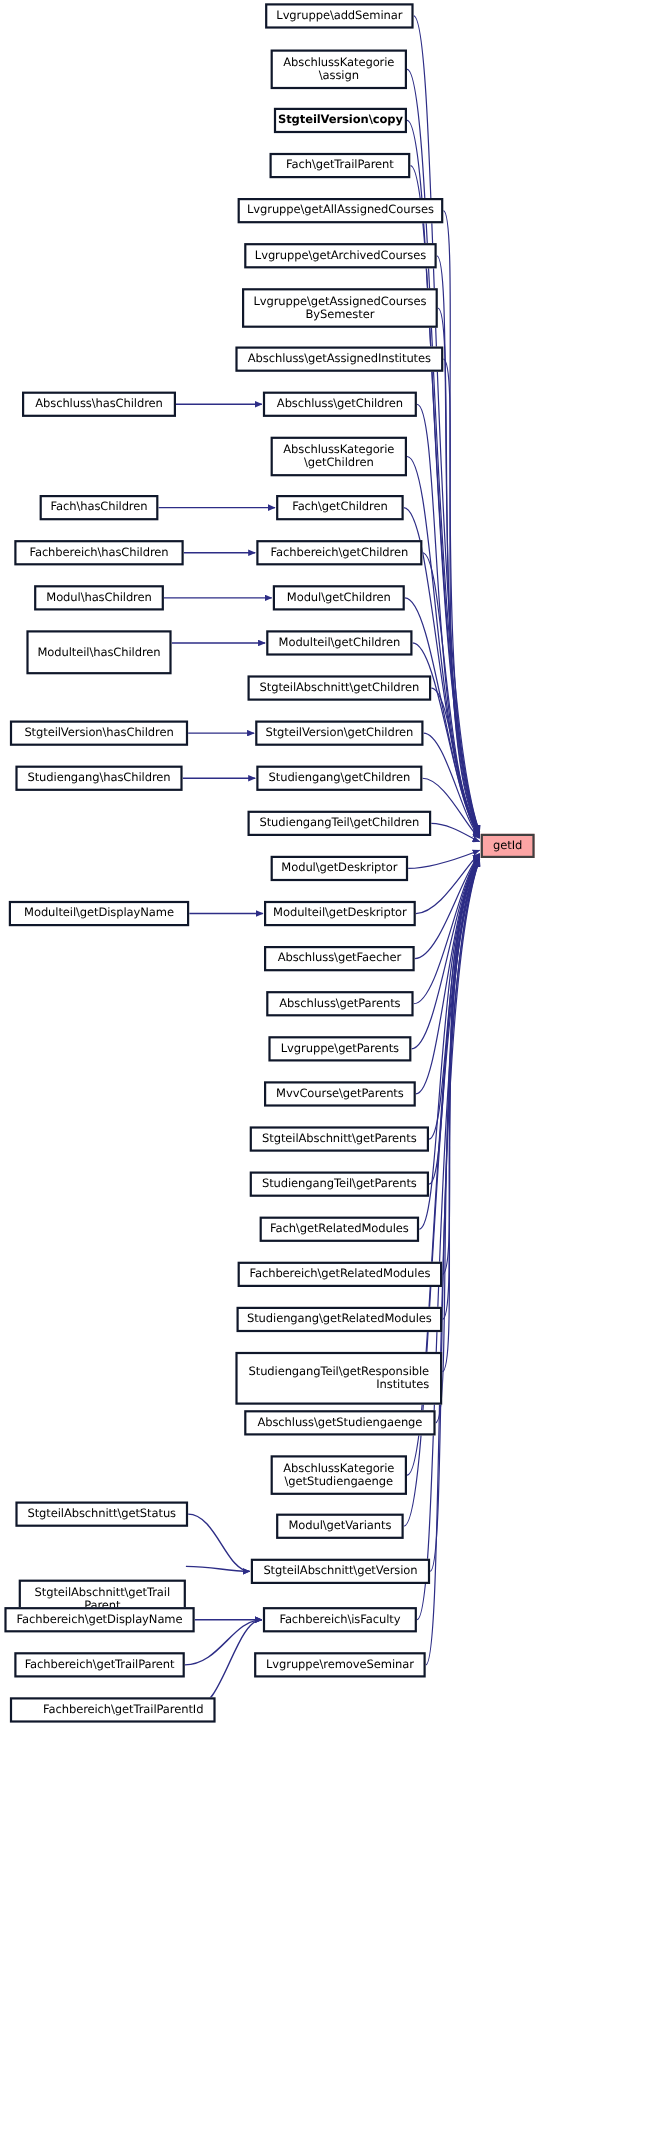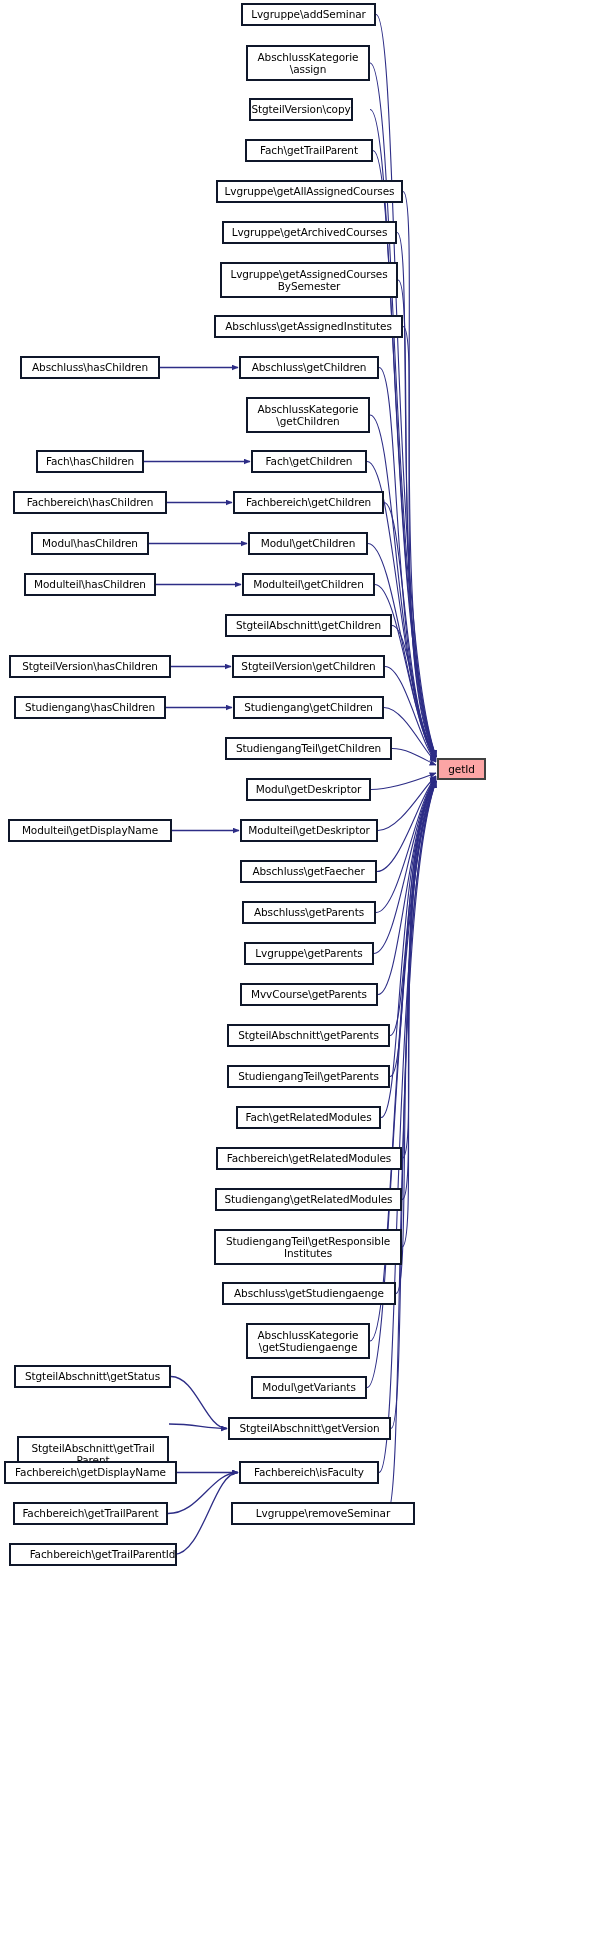--- a/index.html
+++ b/index.html
@@ -108,21 +108,21 @@
         <path d="M177,1472.5 L238,1472.5" marker-end="url(#arrowhead)"></path>
         <path d="M168,1513.5 C199.5,1513.5 211.4,1472.5 238,1472.5" marker-end="url(#arrowhead)"></path>
         <path d="M174,1554.5 C202.8,1554.5 213.68,1472.5 238,1472.5" marker-end="url(#arrowhead)"></path>
       </g>
   </svg>
   <div id="nodes-layer">
       <div class="node target" style="left: 437px; top: 758px; width: 49px; height: 22px; background: #fca5a5;">getId</div>
       <div class="node" style="left: 241px; top: 3px; width: 135px; height: 23px;">Lvgruppe\addSeminar</div>
       <div class="node" style="left: 246px; top: 45px; width: 124px; height: 36px;">AbschlussKategorie
 \assign</div>
-      <div class="node" style="left: 249px; top: 98px; width: 104px; height: 23px;">StgteilVersion\copy</div>
+      <div class="node" style="left: 249px; top: 98px; width: 121px; height: 23px; font-weight: bold;">StgteilVersion\copy</div>
       <div class="node" style="left: 245px; top: 139px; width: 128px; height: 23px;">Fach\getTrailParent</div>
       <div class="node" style="left: 216px; top: 180px; width: 187px; height: 23px;">Lvgruppe\getAllAssignedCourses</div>
       <div class="node" style="left: 222px; top: 221px; width: 175px; height: 23px;">Lvgruppe\getArchivedCourses</div>
       <div class="node" style="left: 220px; top: 262px; width: 178px; height: 36px;">Lvgruppe\getAssignedCourses
 BySemester</div>
       <div class="node" style="left: 214px; top: 315px; width: 189px; height: 23px;">Abschluss\getAssignedInstitutes</div>
       <div class="node" style="left: 239px; top: 356px; width: 140px; height: 23px;">Abschluss\getChildren</div>
       <div class="node" style="left: 246px; top: 397px; width: 124px; height: 36px;">AbschlussKategorie
 \getChildren</div>
       <div class="node" style="left: 251px; top: 450px; width: 116px; height: 23px;">Fach\getChildren</div>
@@ -137,37 +137,37 @@
       <div class="node" style="left: 240px; top: 819px; width: 138px; height: 23px;">Modulteil\getDeskriptor</div>
       <div class="node" style="left: 240px; top: 860px; width: 137px; height: 23px;">Abschluss\getFaecher</div>
       <div class="node" style="left: 242px; top: 901px; width: 134px; height: 23px;">Abschluss\getParents</div>
       <div class="node" style="left: 244px; top: 942px; width: 130px; height: 23px;">Lvgruppe\getParents</div>
       <div class="node" style="left: 240px; top: 983px; width: 138px; height: 23px;">MvvCourse\getParents</div>
       <div class="node" style="left: 227px; top: 1024px; width: 163px; height: 23px;">StgteilAbschnitt\getParents</div>
       <div class="node" style="left: 227px; top: 1065px; width: 163px; height: 23px;">StudiengangTeil\getParents</div>
       <div class="node" style="left: 236px; top: 1106px; width: 145px; height: 23px;">Fach\getRelatedModules</div>
       <div class="node" style="left: 216px; top: 1147px; width: 186px; height: 23px;">Fachbereich\getRelatedModules</div>
       <div class="node" style="left: 215px; top: 1188px; width: 187px; height: 23px;">Studiengang\getRelatedModules</div>
-      <div class="node" style="left: 214px; top: 1229px; width: 188px; height: 36px;">StudiengangTeil\getResponsible
+      <div class="node" style="left: 214px; top: 1229px; width: 188px; height: 48px; text-align: right;">StudiengangTeil\getResponsible
 Institutes</div>
       <div class="node" style="left: 222px; top: 1282px; width: 174px; height: 23px;">Abschluss\getStudiengaenge</div>
       <div class="node" style="left: 246px; top: 1323px; width: 124px; height: 36px;">AbschlussKategorie
 \getStudiengaenge</div>
       <div class="node" style="left: 251px; top: 1376px; width: 116px; height: 23px;">Modul\getVariants</div>
       <div class="node" style="left: 228px; top: 1417px; width: 163px; height: 23px;">StgteilAbschnitt\getVersion</div>
       <div class="node" style="left: 239px; top: 1461px; width: 140px; height: 23px;">Fachbereich\isFaculty</div>
-      <div class="node" style="left: 231px; top: 1502px; width: 184px; height: 23px;">Lvgruppe\removeSeminar</div>
+      <div class="node" style="left: 231px; top: 1502px; width: 156px; height: 23px;">Lvgruppe\removeSeminar</div>
       <div class="node" style="left: 20px; top: 356px; width: 140px; height: 23px;">Abschluss\hasChildren</div>
       <div class="node" style="left: 36px; top: 450px; width: 108px; height: 23px;">Fach\hasChildren</div>
       <div class="node" style="left: 13px; top: 491px; width: 154px; height: 23px;">Fachbereich\hasChildren</div>
       <div class="node" style="left: 31px; top: 532px; width: 118px; height: 23px;">Modul\hasChildren</div>
-      <div class="node" style="left: 24px; top: 573px; width: 132px; height: 23px;">Modulteil\hasChildren</div>
+      <div class="node" style="left: 24px; top: 573px; width: 132px; height: 40px;">Modulteil\hasChildren</div>
       <div class="node" style="left: 9px; top: 655px; width: 162px; height: 23px;">StgteilVersion\hasChildren</div>
       <div class="node" style="left: 14px; top: 696px; width: 152px; height: 23px;">Studiengang\hasChildren</div>
       <div class="node" style="left: 8px; top: 819px; width: 164px; height: 23px;">Modulteil\getDisplayName</div>
       <div class="node" style="left: 14px; top: 1365px; width: 157px; height: 23px;">StgteilAbschnitt\getStatus</div>
       <div class="node" style="left: 17px; top: 1436px; width: 152px; height: 36px;">StgteilAbschnitt\getTrail
 Parent</div>
       <div class="node" style="left: 4px; top: 1461px; width: 173px; height: 23px;">Fachbereich\getDisplayName</div>
       <div class="node" style="left: 13px; top: 1502px; width: 155px; height: 23px;">Fachbereich\getTrailParent</div>
-      <div class="node" style="left: 9px; top: 1543px; width: 168px; height: 23px; padding-left: 19px;">Fachbereich\getTrailParentId</div>
+      <div class="node" style="left: 9px; top: 1543px; width: 187px; height: 23px; padding-left: 19px;">Fachbereich\getTrailParentId</div>
     </div>
 </div>
 
 </body></html>

